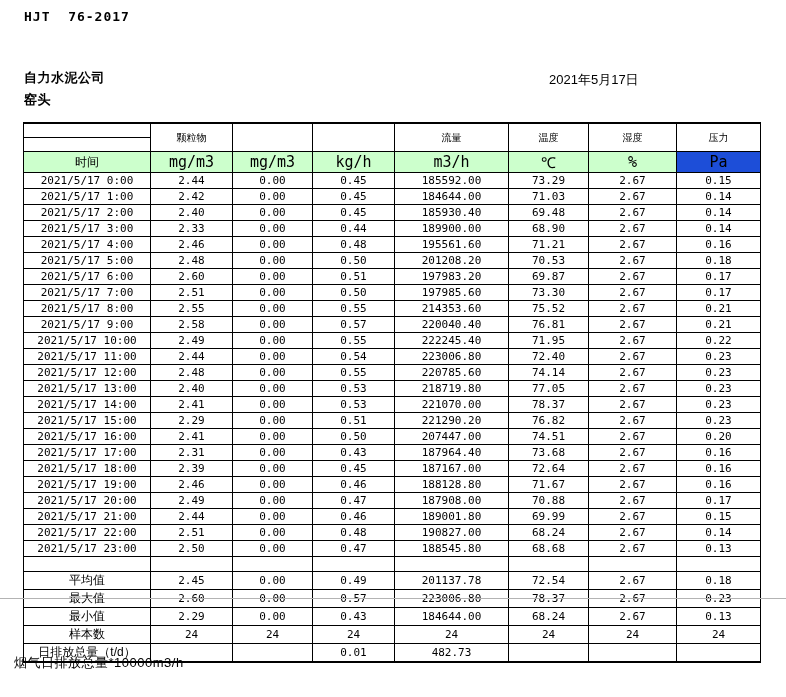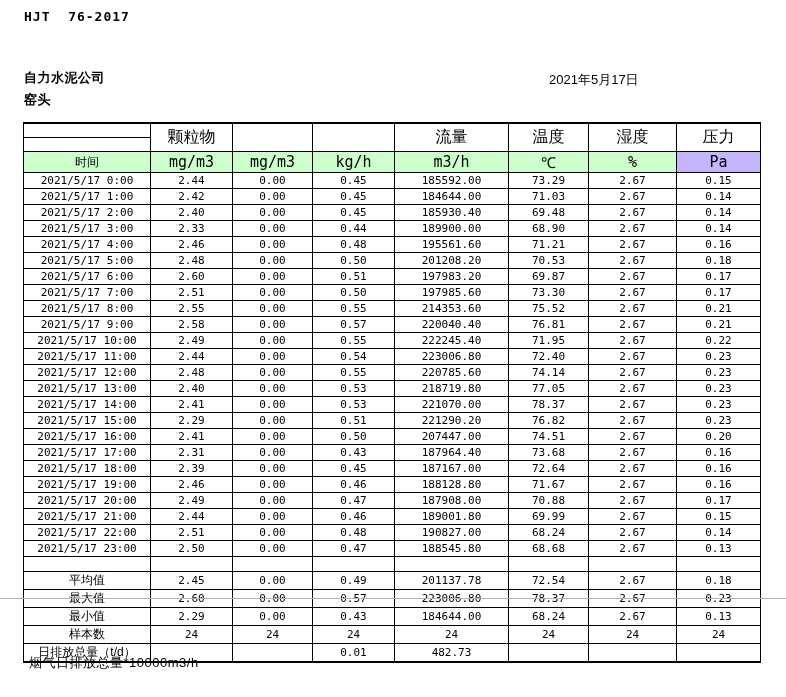--- a/index.html
+++ b/index.html
@@ -24,32 +24,32 @@
 
   table.report{
     position:absolute;left:23px;top:122px;width:737px;
     border-collapse:collapse;table-layout:fixed;
     border-top:2.5px solid #000;border-bottom:2px solid #000;
   }
   table.report td{
     border:1px solid #000;text-align:center;vertical-align:middle;
     padding:0;overflow:hidden;white-space:pre;
   }
-  tr.gh td{height:13px;font-size:16px;}
+  tr.gh td{height:13px;font-size:10px;}
   tr.units td{
     height:17px;background:#ccffcc;font-size:15px;
     font-family:"DejaVu Sans Mono",monospace;
   }
   tr.units td.time-h{font-size:12px;font-family:"Liberation Sans",sans-serif;}
   tr.data-row td{height:15px;font-size:11px;font-family:"DejaVu Sans Mono",monospace;}
   tr.empty-row td{height:14px;}
   tr.sum-row td{height:14px;font-size:11px;font-family:"DejaVu Sans Mono",monospace;}
   tr.sum-row td.slabel{font-size:12px;font-family:"Liberation Sans",sans-serif;}
 
-  .footnote{position:absolute;left:29px;top:654px;font-size:13px;letter-spacing:.5px;}
+  .footnote{position:absolute;left:14px;top:654px;font-size:13px;letter-spacing:.5px;}
   .footline{position:absolute;left:14px;top:672px;font-size:13px;width:760px;letter-spacing:.5px;}
   .footline .unit2{position:absolute;left:208px;top:0;}
   .bottom-line{position:absolute;left:0;bottom:0;width:786px;height:1px;background:#b3b3b3;}
 </style>
 </head>
 <body>
 
 <div class="page">
 
   <div class="hjt">HJT  76-2017</div>
@@ -83,21 +83,21 @@
         <td></td>
       </tr>
       <tr class="units">
         <td class="time-h" style="background: rgb(204, 255, 204);">时间</td>
         <td style="background: rgb(204, 255, 204);">mg/m3</td>
         <td style="background: rgb(204, 255, 204);">mg/m3</td>
         <td style="background: rgb(204, 255, 204);">kg/h</td>
         <td style="background: rgb(204, 255, 204);">m3/h</td>
         <td style="background: rgb(204, 255, 204);">℃</td>
         <td style="background: rgb(204, 255, 204);">%</td>
-        <td style="background: #c4b5fd;">Pa</td>
+        <td style="background: #1d4ed8;">Pa</td>
       </tr>
     </thead>
     <tbody id="data-body">
         <tr class="data-row">
     <td class="time">2021/5/17 0:00</td>
     <td>2.44</td>
     <td>0.00</td>
     <td>0.45</td>
     <td>185592.00</td>
     <td>73.29</td>

